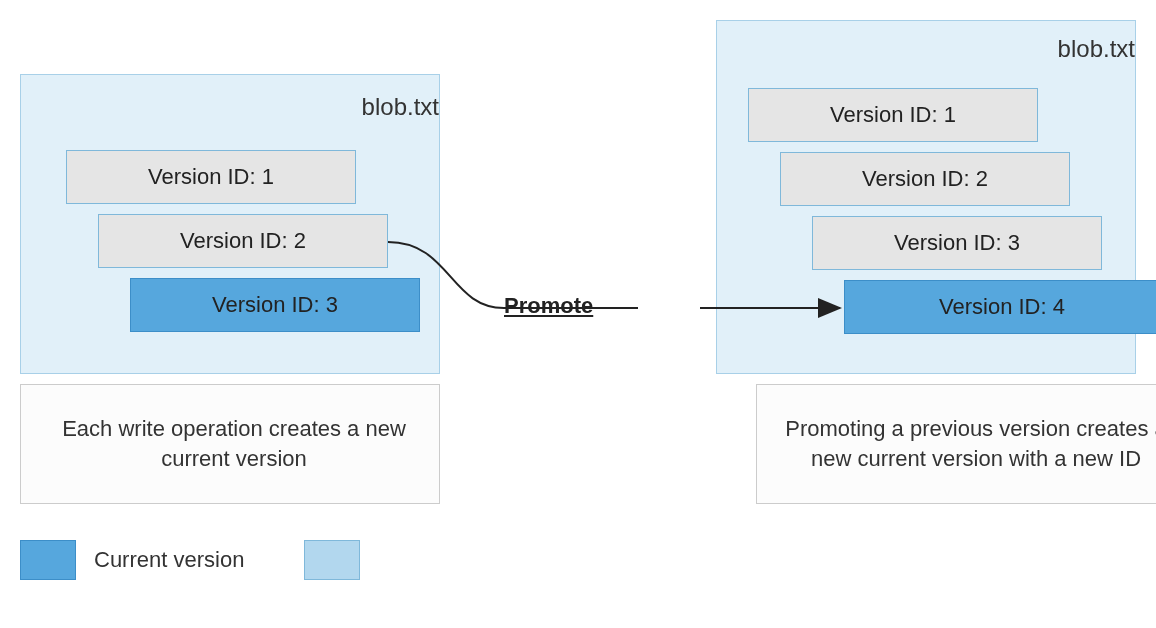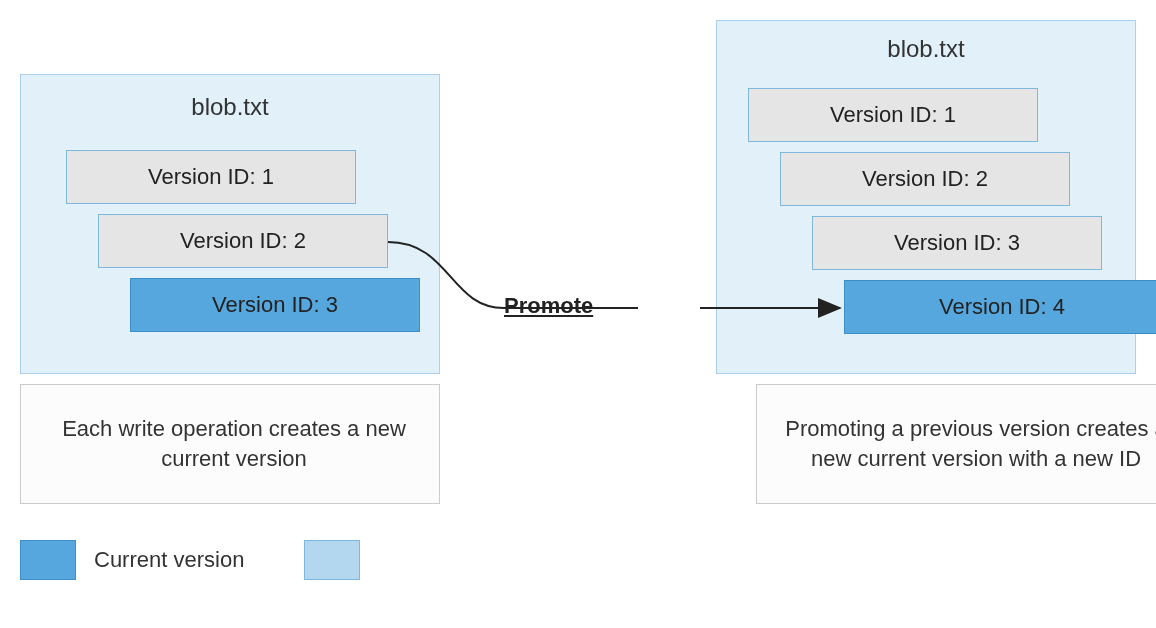--- a/index.html
+++ b/index.html
@@ -16,21 +16,21 @@
     width: 1116px;
     height: 588px;
   }
   .blob-container {
     position: absolute;
     background: #e1f0f9;
     border: 1px solid #a8d0e8;
   }
   .blob-title {
     font-size: 24px;
-    text-align: center;
+    text-align: right;
     color: #333;
   }
   .version-box {
     position: absolute;
     border: 1px solid #7fb8da;
     font-size: 22px;
     display: flex;
     align-items: center;
     justify-content: center;
     color: #222;

